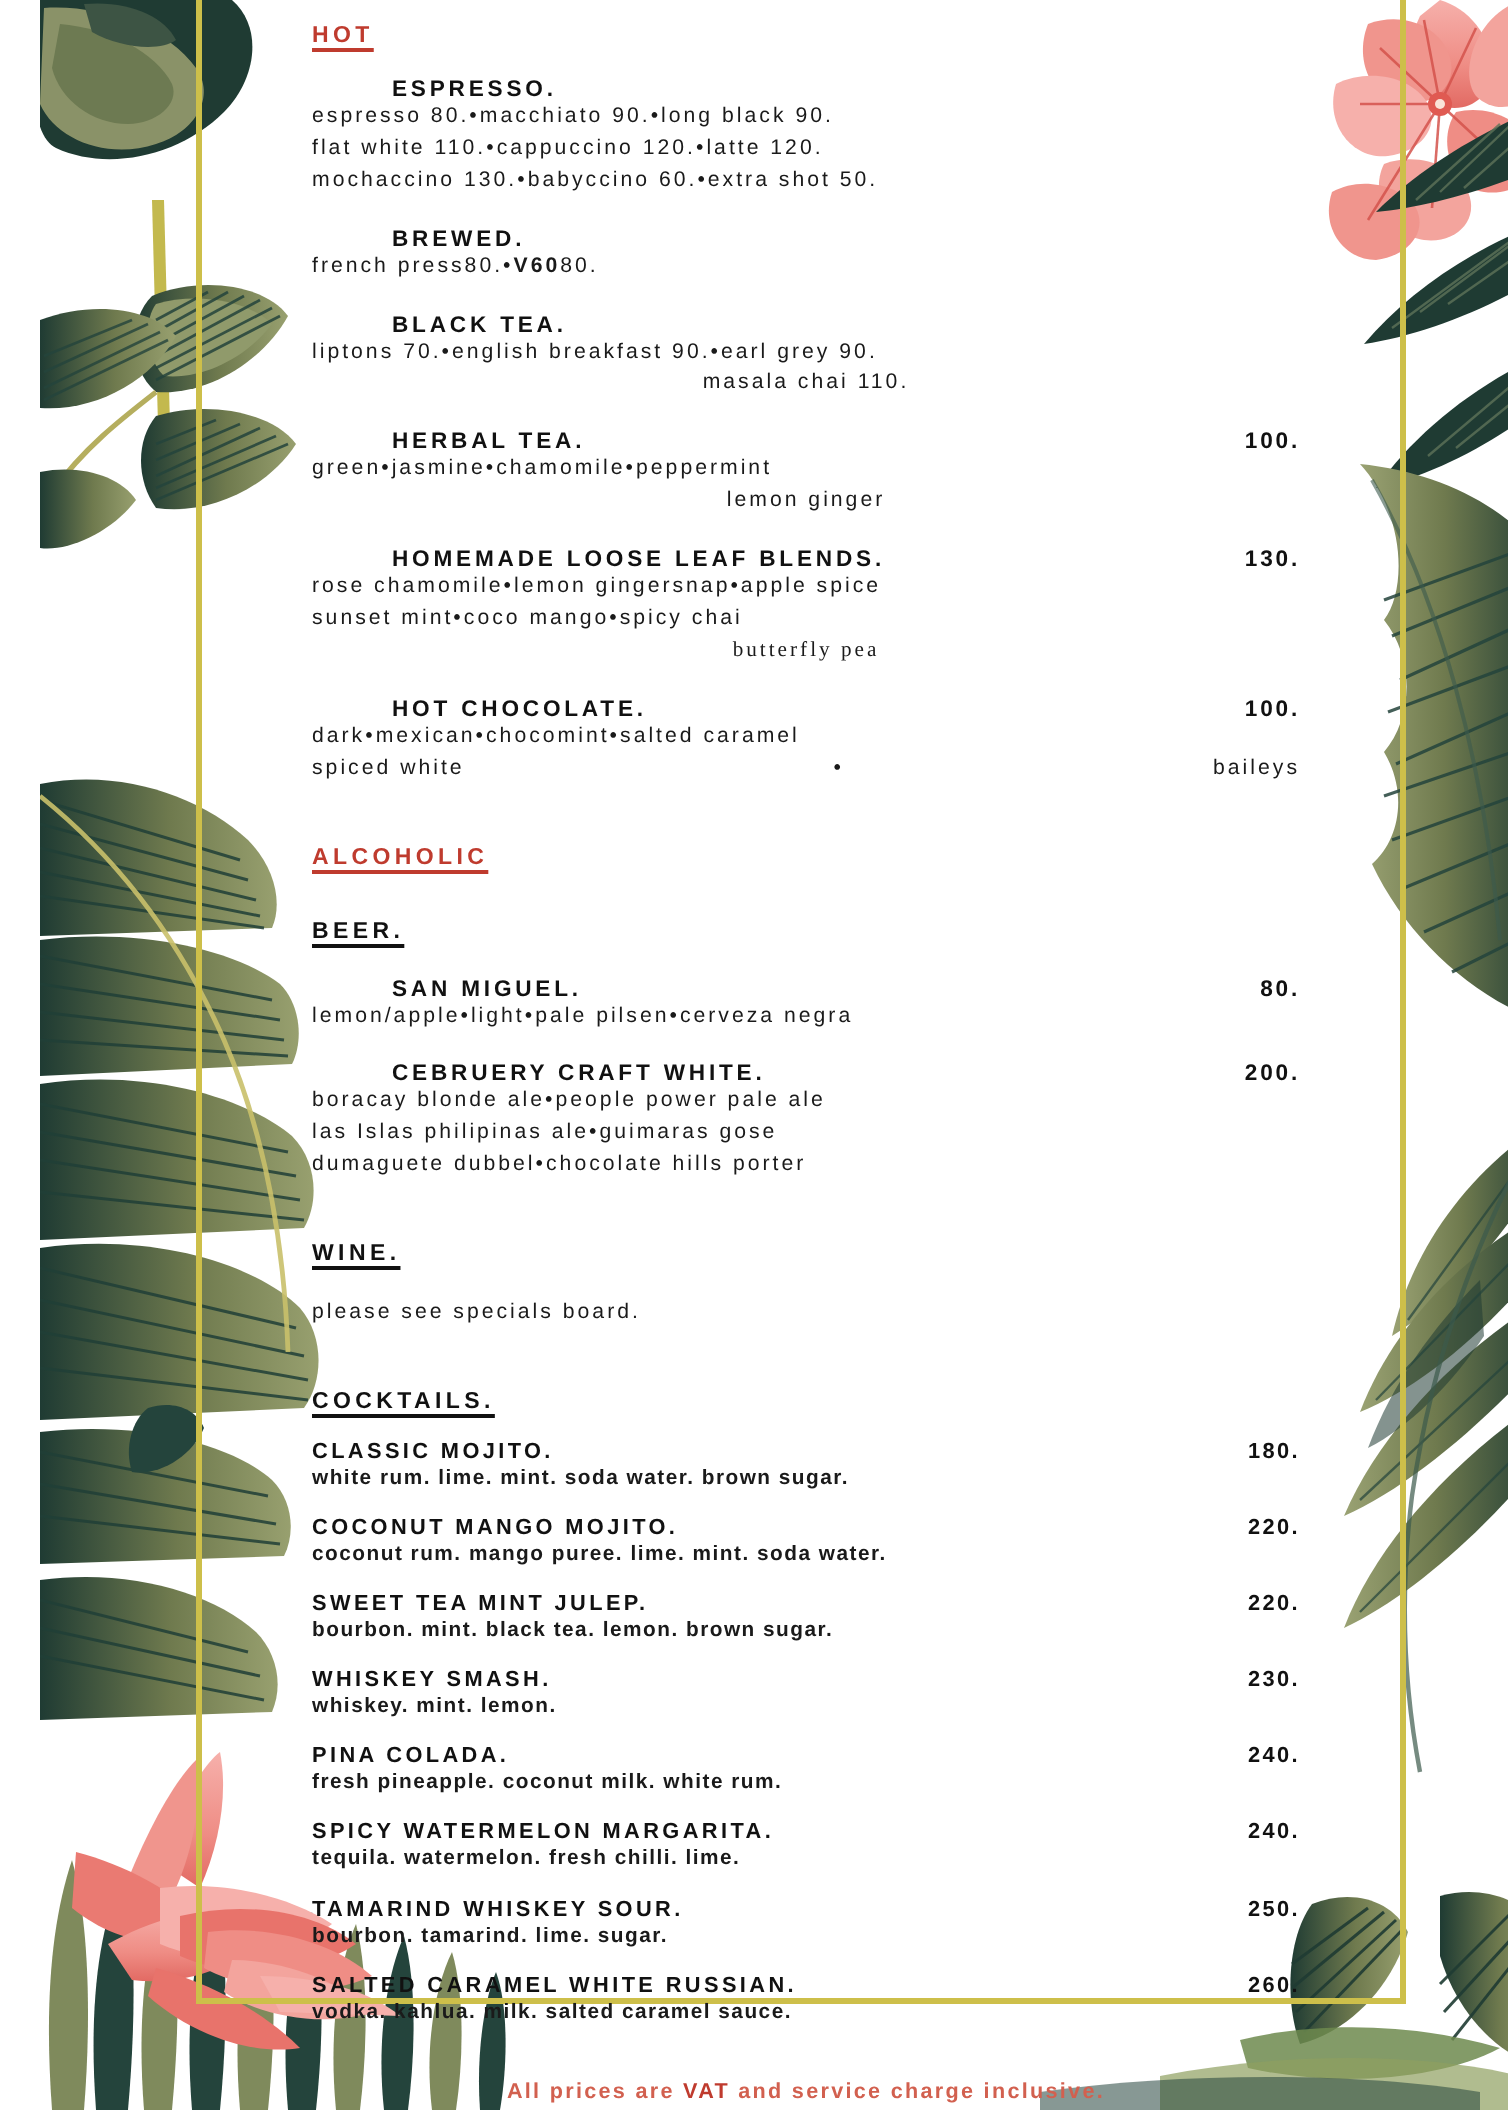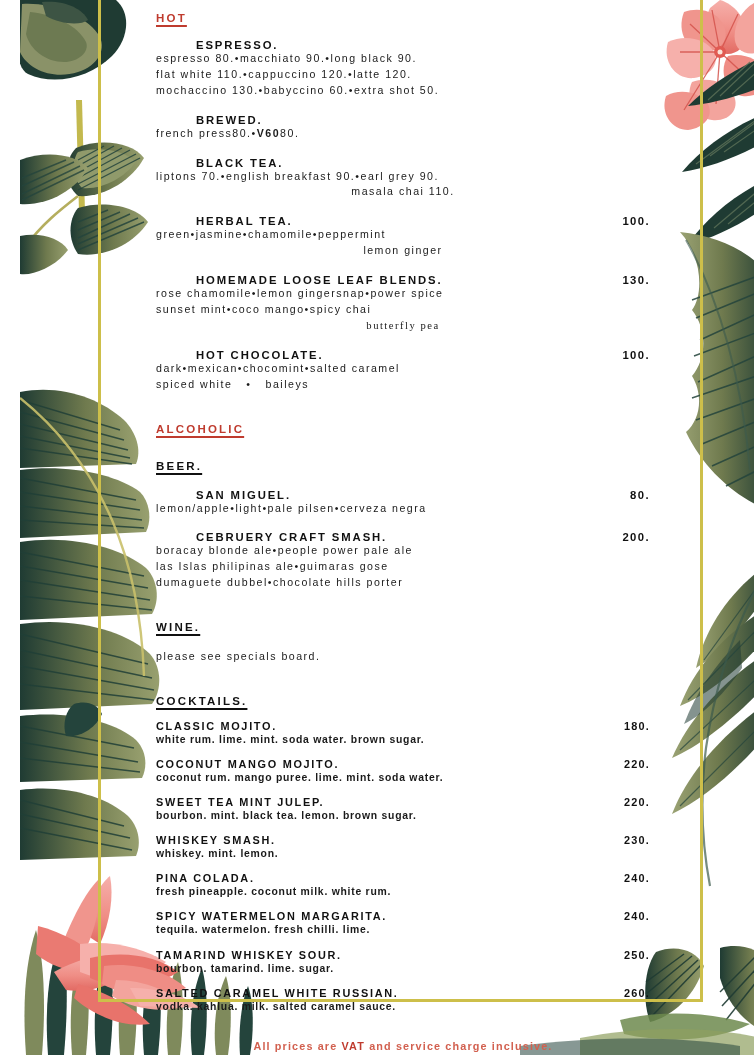--- a/index.html
+++ b/index.html
@@ -68,21 +68,21 @@
 
   
   .jline {
     display:flex;
     font-size:10.6px;
     letter-spacing:1.5px;
     color:#1a1a1a;
     line-height:1.5;
     white-space:nowrap;
   }
-  .jline.center { justify-content:flex-start; gap:14px; }
+  .jline.center { justify-content:space-between; gap:14px; }
   .jline .b { font-weight:bold; }
 
   .plain {
     font-size:10.6px; letter-spacing:1.5px; color:#1a1a1a; line-height:1.5;
   }
 
   
   .ck { margin-top:11px; }
   .ck-row {
     display:flex; justify-content:space-between; align-items:baseline;
@@ -428,21 +428,21 @@
 
     <div class="grp">
       <div class="grp-title-row">
         <span class="grp-title">HOMEMADE LOOSE LEAF BLENDS.</span>
         <span class="grp-price">130.</span>
       </div>
       <div class="jline">
         <span>rose chamomile</span>
         <span>•</span>
         <span>lemon gingersnap</span>
-        <span>•power spice</span>
+        <span>•apple spice</span>
       </div>
       <div class="jline">
         <span>sunset mint</span>
         <span>•</span>
         <span>coco mango</span>
         <span>•</span>
         <span>spicy chai</span>
       </div>
       <div class="plain" style="text-align:center;font-family:Liberation Serif, serif;">butterfly pea</div>
     </div>
@@ -487,21 +487,21 @@
         <span>light</span>
         <span>•</span>
         <span>pale pilsen</span>
         <span>•</span>
         <span>cerveza negra</span>
       </div>
     </div>
 
     <div class="grp">
       <div class="grp-title-row">
-        <span class="grp-title">CEBRUERY CRAFT SMASH.</span>
+        <span class="grp-title">CEBRUERY CRAFT WHITE.</span>
         <span class="grp-price">200.</span>
       </div>
       <div class="jline">
         <span>boracay blonde ale</span>
         <span>•</span>
         <span>people power pale ale</span>
       </div>
       <div class="jline">
         <span>las Islas philipinas ale</span>
         <span>•</span>

